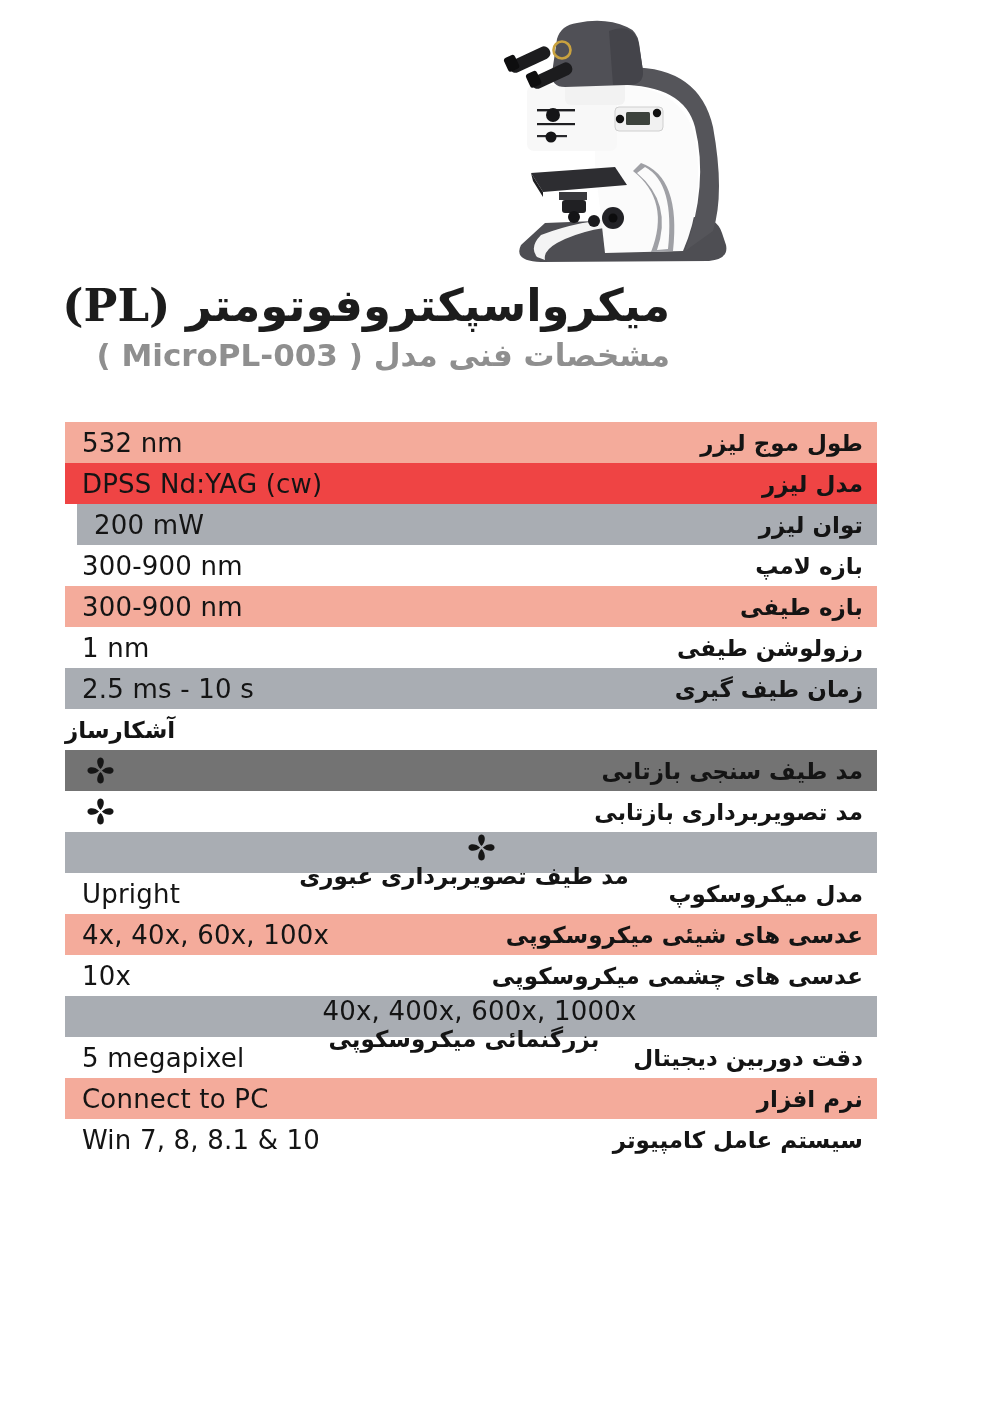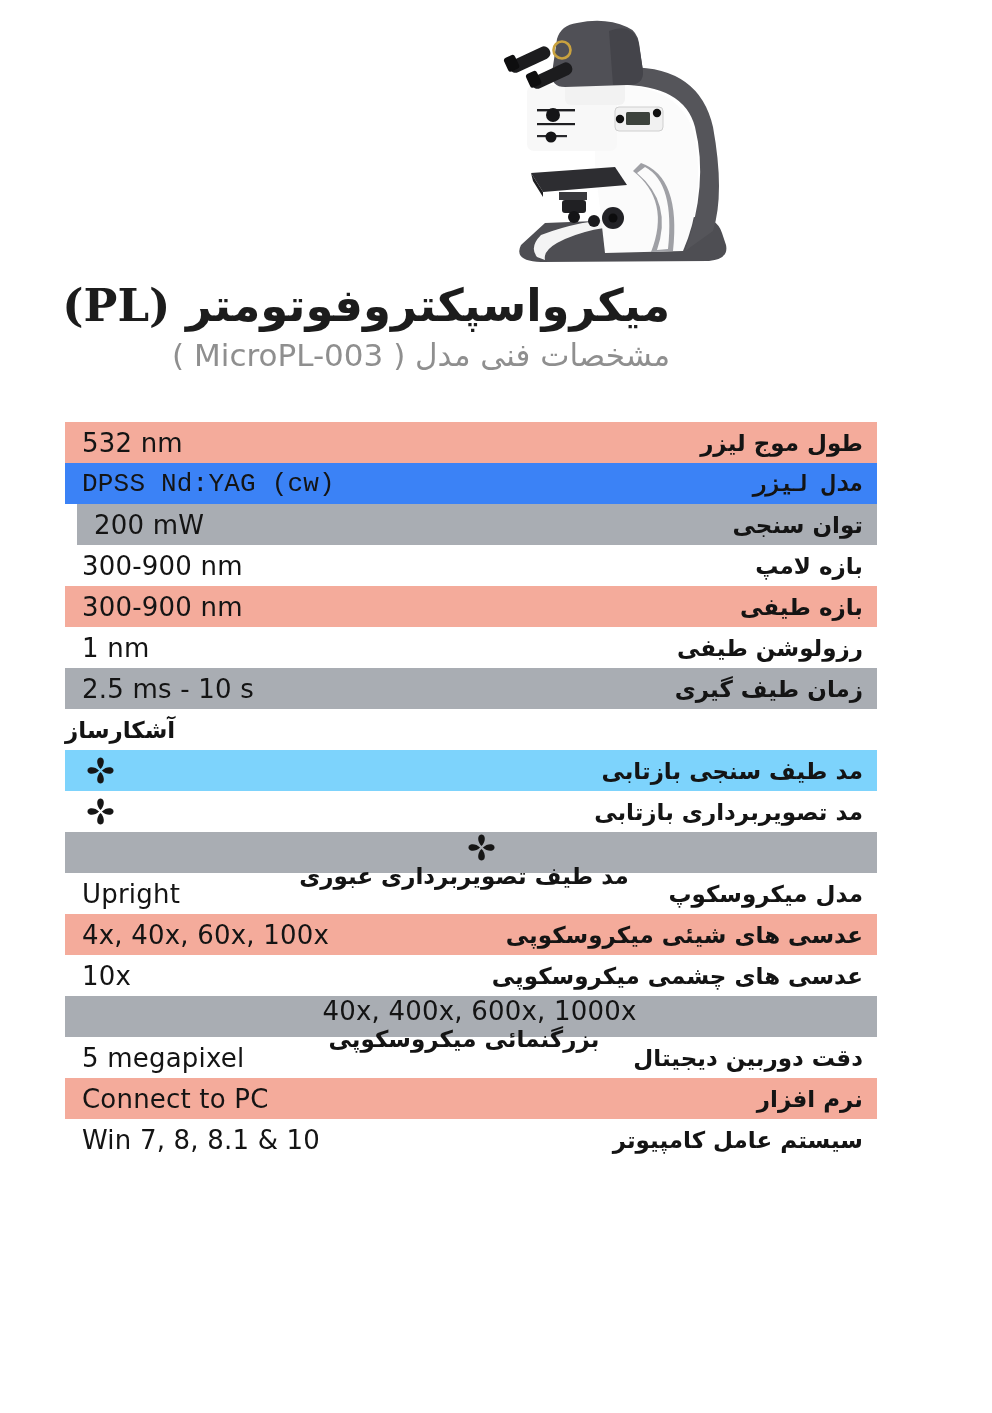--- a/index.html
+++ b/index.html
@@ -11,21 +11,21 @@
   
   .hero{position:absolute;left:445px;top:5px;width:322px;height:270px;}
   
   .titles{position:absolute;top:282px;right:322px;text-align:right;direction:rtl;white-space:nowrap;}
   .title{
     font-size:45px;font-weight:bold;color:#1c1c1c;line-height:1.08;margin:0;
     font-family:"DejaVu Sans","Liberation Sans",sans-serif;
   }
   .title .latin{font-family:"DejaVu Serif","Liberation Serif",serif;font-weight:bold;}
   .subtitle{
-    font-size:31px;font-weight:normal;color:#8f8f8f;margin:7px 0 0 0;line-height:1.15;
+    font-size:31px;font-weight:bold;color:#8f8f8f;margin:7px 0 0 0;line-height:1.15;
   }
   
   .spec-table{position:absolute;left:65px;top:422px;width:812px;}
   .row{height:41px;display:flex;align-items:center;justify-content:space-between;}
   .value{
     direction:ltr;text-align:left;padding-left:17px;font-size:26px;color:#141414;
     letter-spacing:0.2px;display:flex;align-items:center;
   }
   .label{
     direction:rtl;text-align:right;padding-right:14px;font-size:23px;font-weight:bold;color:#141414;
@@ -96,48 +96,48 @@
 <div class="titles">
   <h1 class="title"><span>میکرواسپکتروفوتومتر</span> <span class="latin">(PL)</span></h1>
   <p class="subtitle">مشخصات فنی  مدل ( MicroPL-003 )</p>
 </div>
 
 <div class="spec-table">
     <div class="row" style="background: rgb(244, 171, 155);">
       <div class="value">532 nm</div>
       <div class="label">طول موج لیزر</div>
     </div>
-    <div class="row" style="background: #3b82f6; font-family: Liberation Mono, monospace;">
+    <div class="row" style="background: #ef4444;">
       <div class="value">DPSS Nd:YAG (cw)</div>
       <div class="label">مدل لیزر</div>
     </div>
     <div class="row" style="background: rgb(169, 173, 179); margin-left: 12px;">
       <div class="value">200 mW</div>
-      <div class="label">توان سنجی</div>
+      <div class="label">توان لیزر</div>
     </div>
     <div class="row" style="background: rgb(255, 255, 255);">
       <div class="value">300-900 nm</div>
       <div class="label">بازه لامپ</div>
     </div>
     <div class="row" style="background: rgb(244, 171, 155);">
       <div class="value">300-900 nm</div>
       <div class="label">بازه طیفی</div>
     </div>
     <div class="row" style="background: rgb(255, 255, 255);">
       <div class="value">1 nm</div>
       <div class="label">رزولوشن طیفی</div>
     </div>
     <div class="row" style="background: rgb(169, 173, 179);">
       <div class="value">2.5 ms - 10 s</div>
       <div class="label">زمان طیف گیری</div>
     </div>
     <div class="row" style="background: rgb(255, 255, 255);">
       <div class="label">آشکارساز</div>
     </div>
-    <div class="row" style="background: #7dd3fc;">
+    <div class="row" style="background: #737373;">
       <div class="value">
   <svg class="flower" viewBox="0 0 40 40" xmlns="http://www.w3.org/2000/svg">
     <g fill="#161616">
       <path id="petal" d="M20 18.2 C15.6 13.8 14.4 7 17.4 4.2 C19 2.8 21 2.8 22.6 4.2 C25.6 7 24.4 13.8 20 18.2 Z"></path>
       <use href="#petal" transform="rotate(90 20 20)"></use>
       <use href="#petal" transform="rotate(180 20 20)"></use>
       <use href="#petal" transform="rotate(270 20 20)"></use>
     </g>
   </svg>
 </div>

